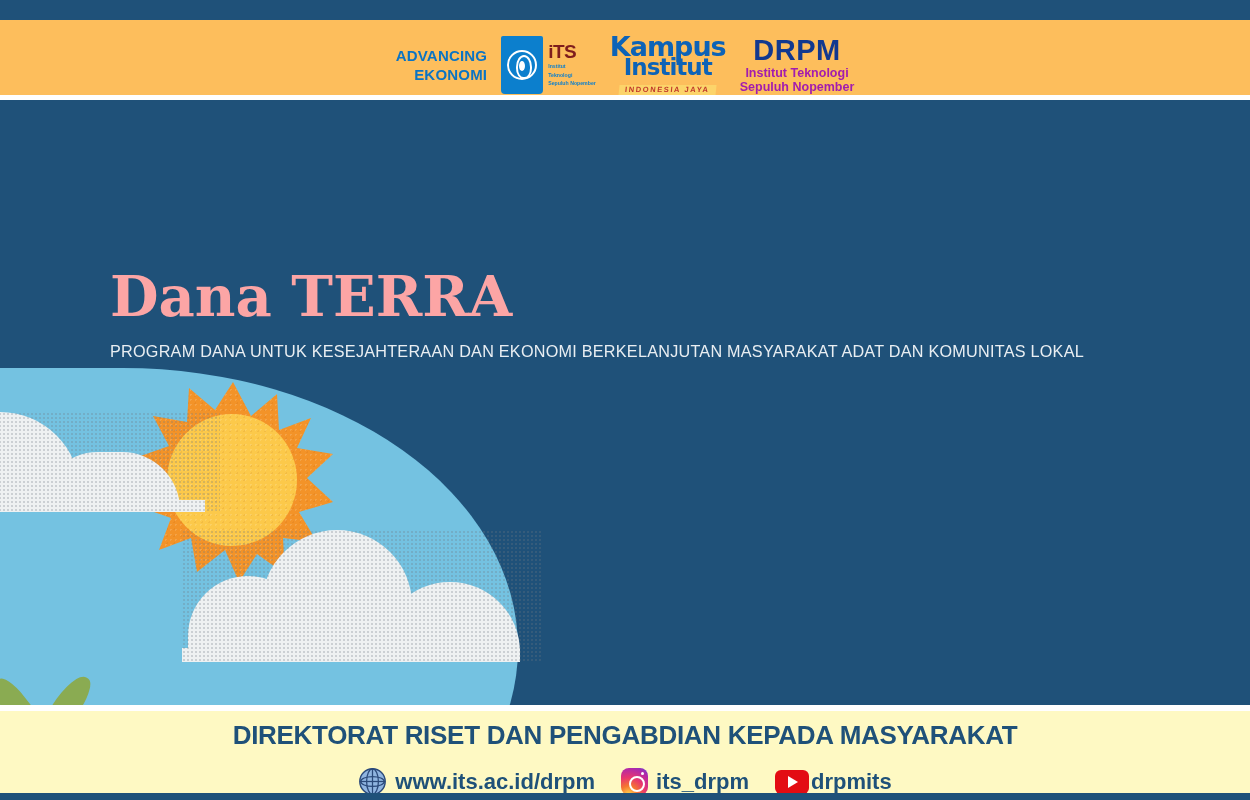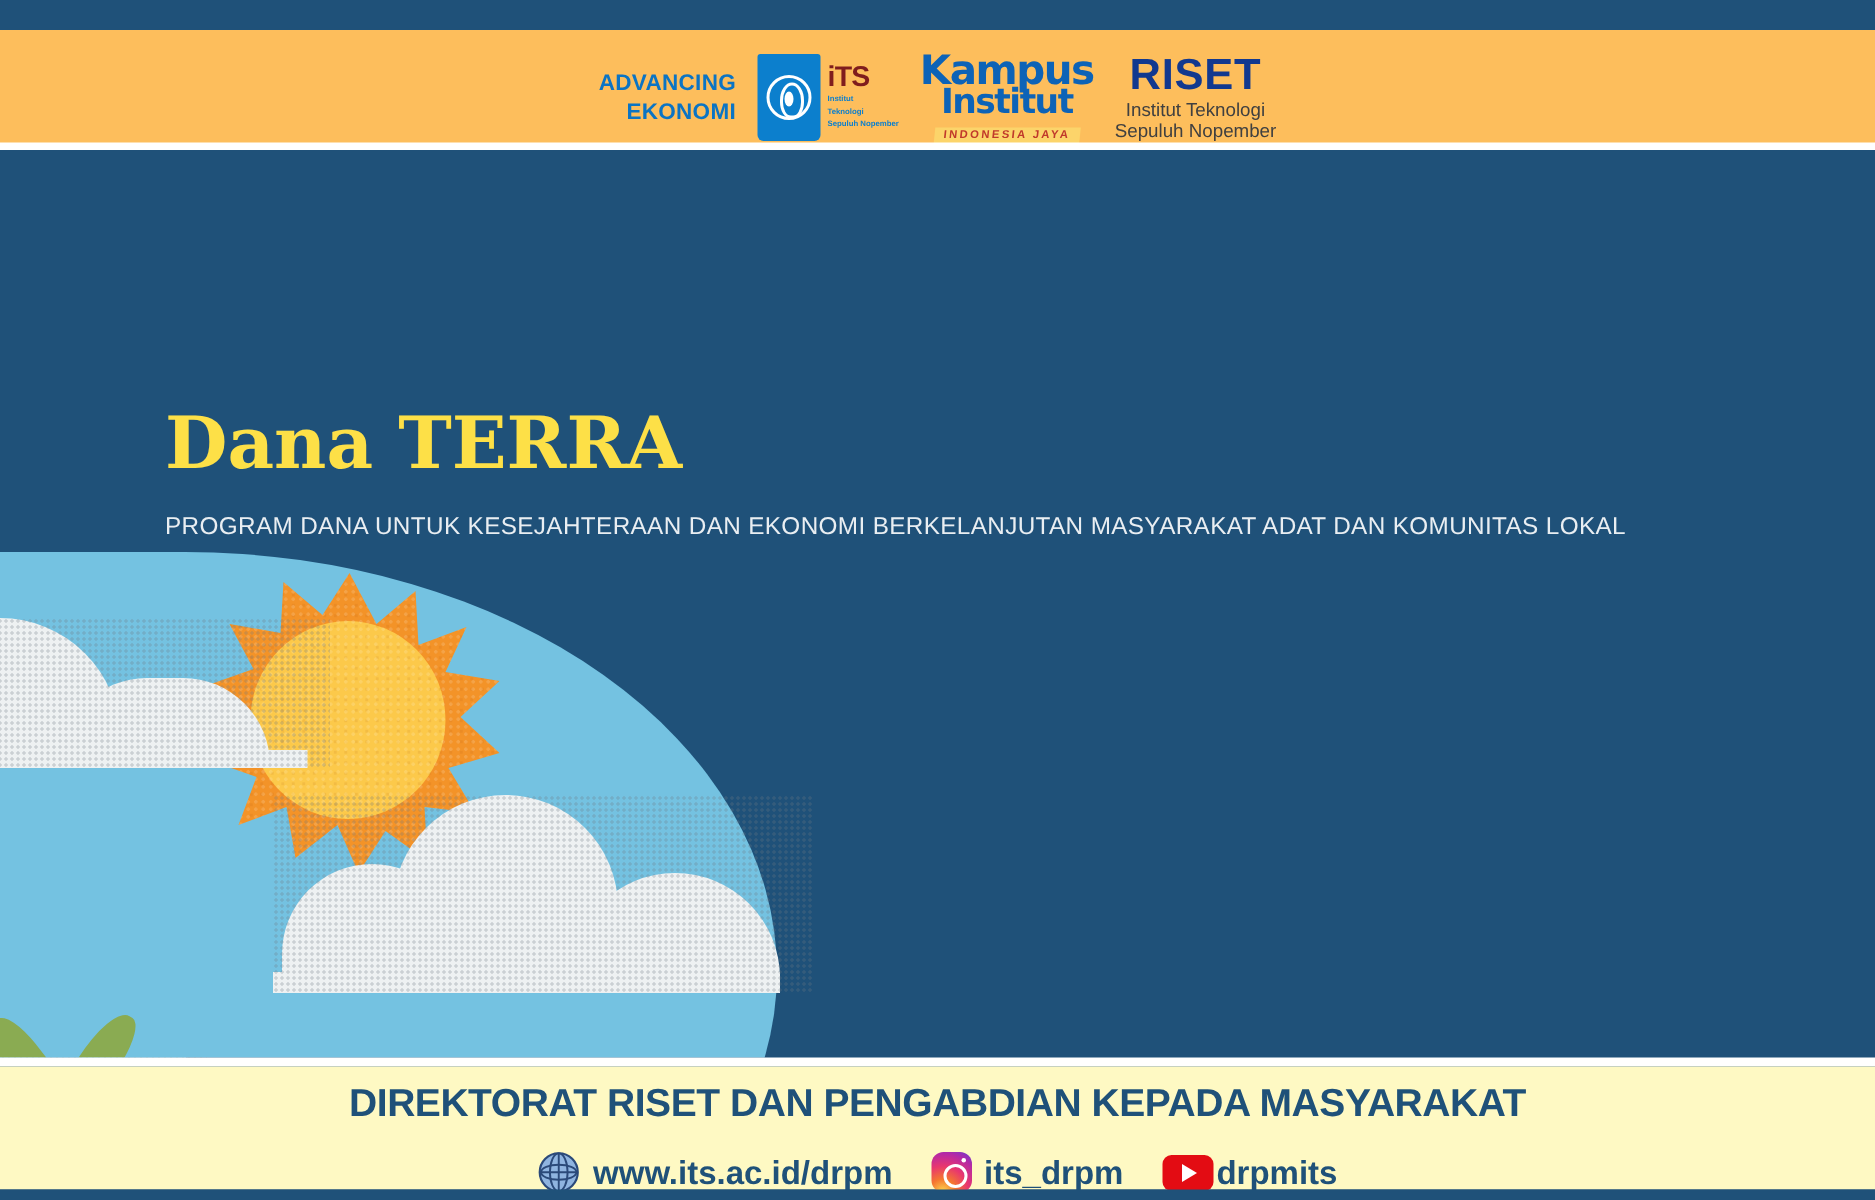--- a/index.html
+++ b/index.html
@@ -128,22 +128,22 @@
 
   
   .drpm-logo { line-height: 1; text-align: center; }
   .drpm-title {
     color: #12398f;
     font-weight: bold;
     font-size: 29px;
     letter-spacing: .5px;
   }
   .drpm-sub1, .drpm-sub2 {
-    color: #404040;
-    font-weight: normal;
+    color: #a21caf;
+    font-weight: bold;
     font-size: 12.5px;
     margin-top: 2px;
   }
 
   
   .divider-top {
     position: absolute; top: 95px; left: 0;
     width: 1250px; height: 5px;
     background: #ffffff;
   }
@@ -274,23 +274,23 @@
     font-weight: bold;
     font-size: 85px;
     line-height: 88px;
     color: #f7dfa9;
     letter-spacing: -1px;
     white-space: nowrap;
   }
   .title-sub {
     font-family: "DejaVu Serif", "Liberation Serif", serif;
     font-weight: bold;
-    font-size: 48px;
+    font-size: 56px;
     line-height: 60px;
-    color: #fde047;
+    color: #fca5a5;
     letter-spacing: 0px;
     margin-top: 6px;
     white-space: nowrap;
   }
   .title-desc {
     margin-top: 16px;
     font-family: "Liberation Sans", sans-serif;
     font-size: 16.2px;
     letter-spacing: .25px;
     color: #e9eef2;
@@ -412,21 +412,21 @@
         </div>
       </div>
 
       <div class="km-logo">
         <div class="km-line1">Kampus</div>
         <div class="km-line2">Institut</div>
         <div class="km-ribbon">INDONESIA JAYA</div>
       </div>
 
       <div class="drpm-logo">
-        <div class="drpm-title">RISET</div>
+        <div class="drpm-title">DRPM</div>
         <div class="drpm-sub1">Institut  Teknologi</div>
         <div class="drpm-sub2">Sepuluh Nopember</div>
       </div>
 
     </div>
   </div>
 
   <div class="divider-top"></div>
 
   <div class="stage">

